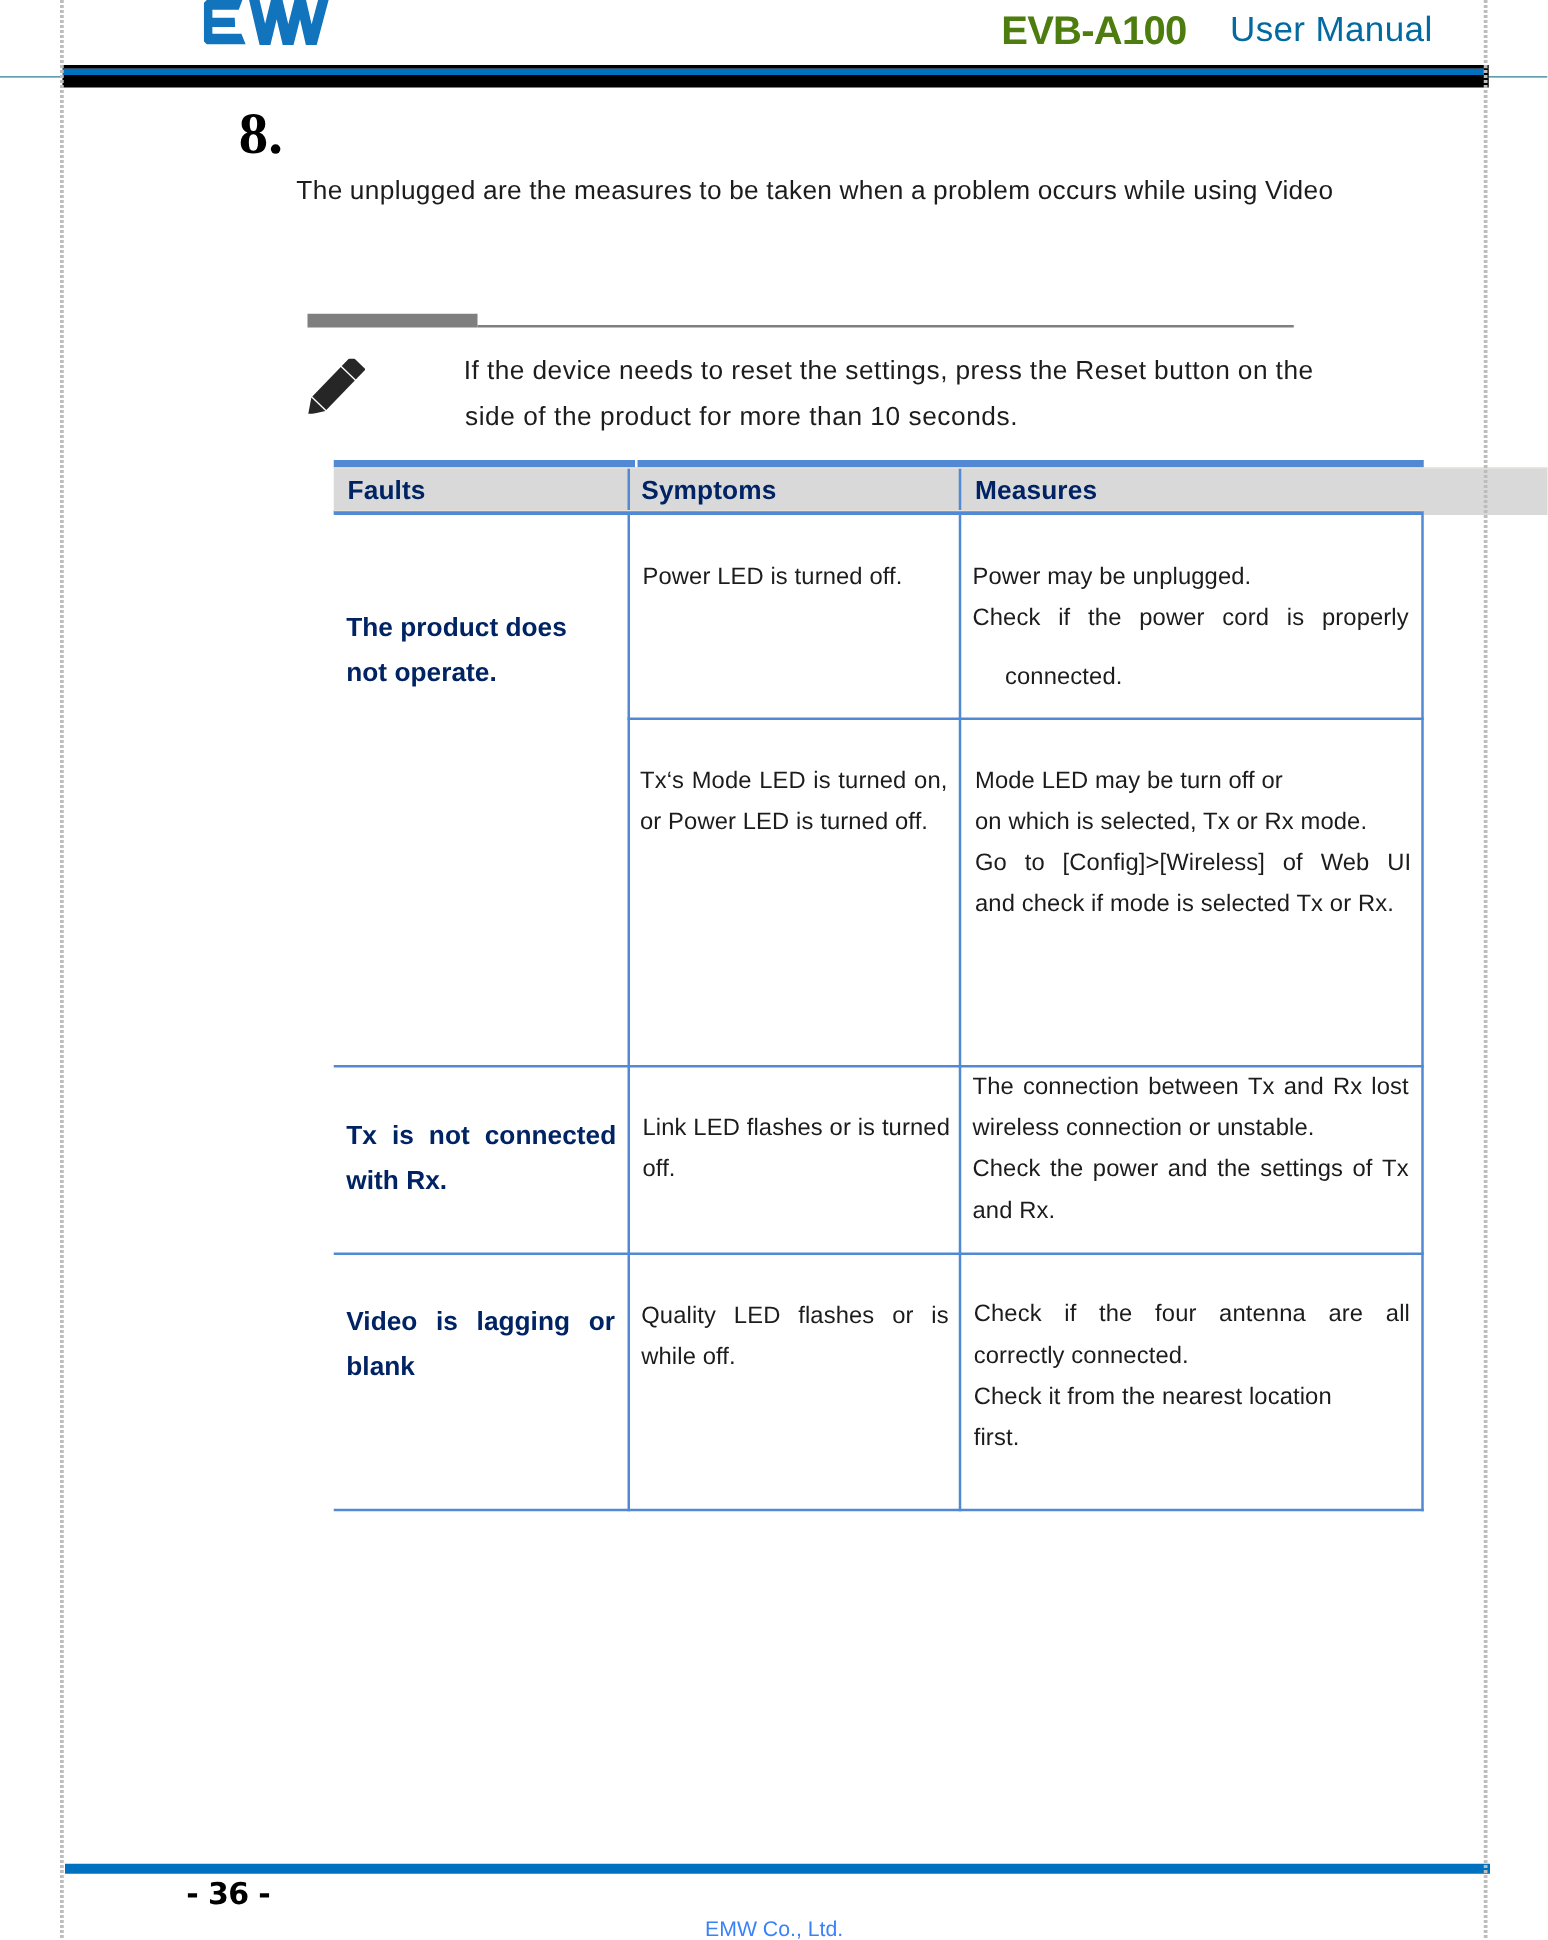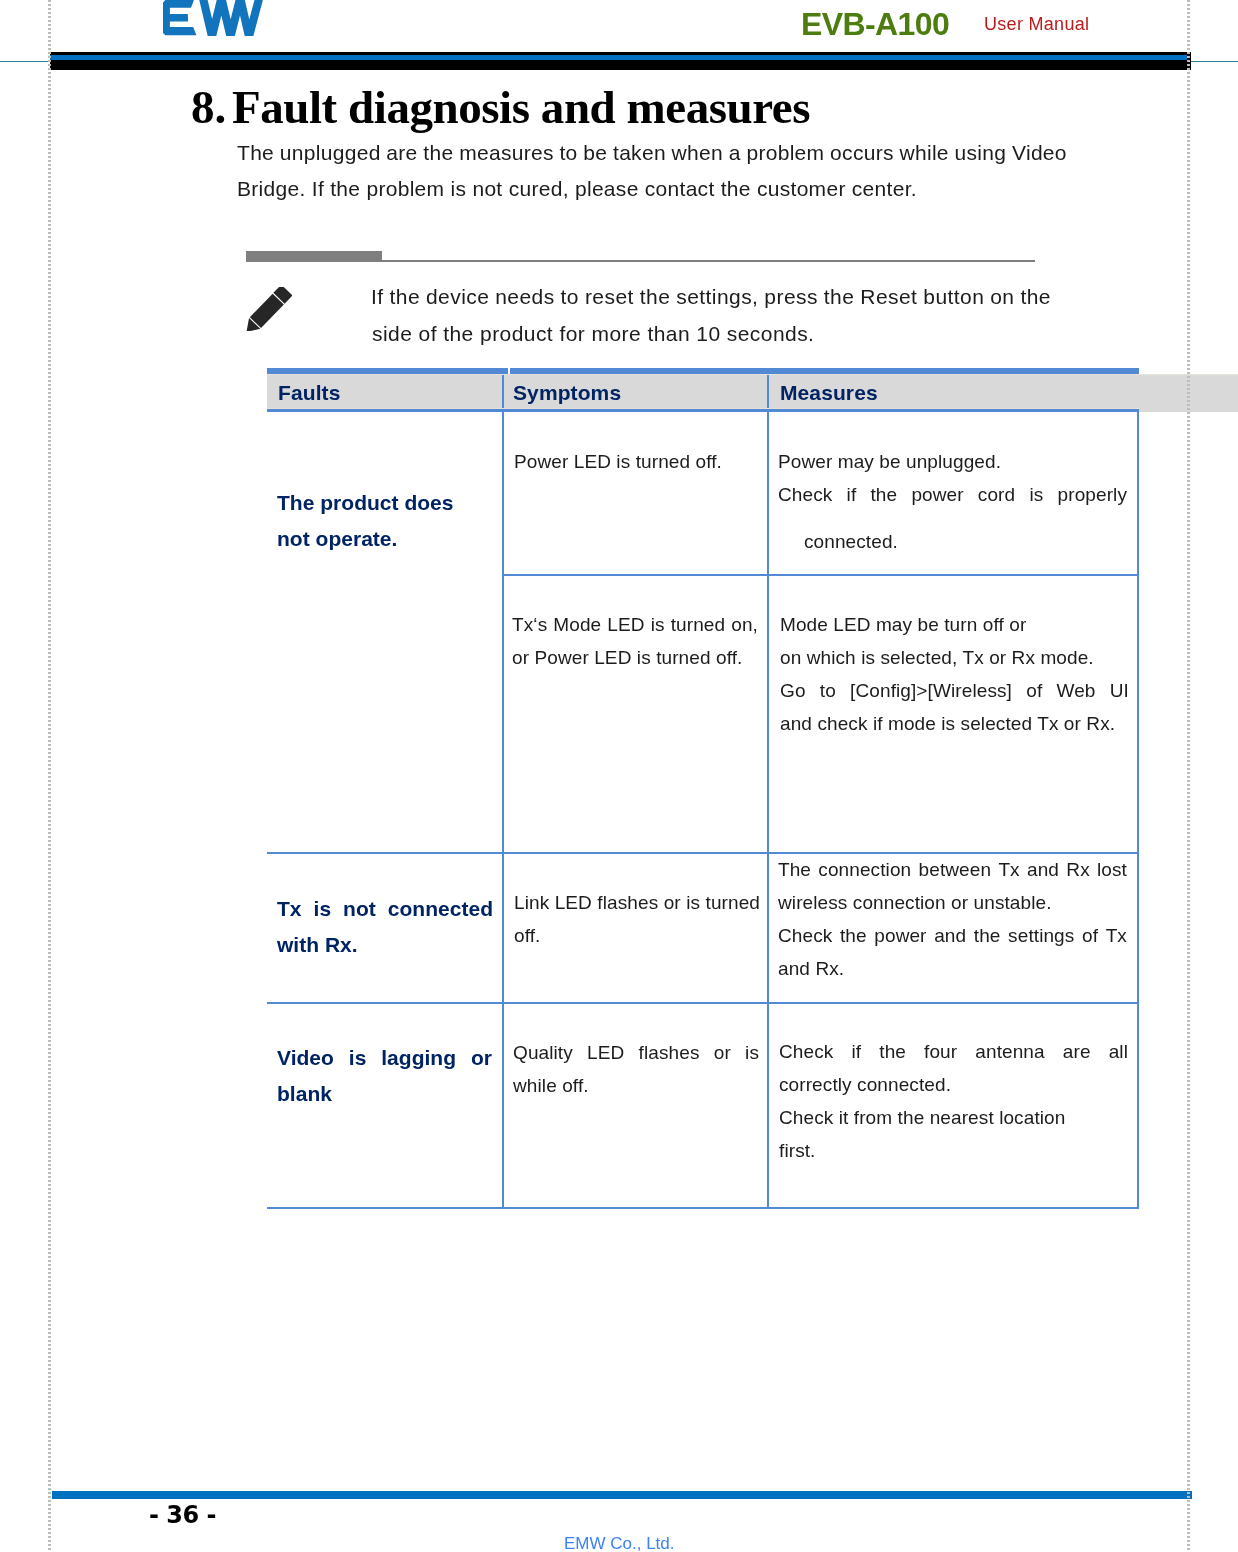--- a/index.html
+++ b/index.html
@@ -16,21 +16,21 @@
   .guide-h{position:absolute;height:1px;background:#2e7f95;}
   .guide-h.hl{left:0;top:61px;width:49px;}
   .guide-h.hr{left:1191px;top:61px;width:47px;}
 
   
   .logo{position:absolute;left:163px;top:0px;width:104px;height:36px;}
   .hdr-product{position:absolute;left:801px;top:9px;
      font-size:32px;font-weight:bold;letter-spacing:-0.6px;color:#4d7c0f;
      font-family:"Liberation Sans",sans-serif;line-height:30px;}
   .hdr-doctype{position:absolute;left:984px;top:9px;
-     font-size:18px;font-weight:400;color:#b91c1c;letter-spacing:0.3px;line-height:30px;}
+     font-size:28px;font-weight:400;color:#0369a1;letter-spacing:0.3px;line-height:30px;}
 
   .hdr-rule{position:absolute;left:50px;top:52px;width:1141px;height:18px;}
   .hdr-rule .k1{position:absolute;left:0;top:0;width:100%;height:3px;background:#000;}
   .hdr-rule .b {position:absolute;left:0;top:3px;width:1137px;height:5px;background:#0070c0;}
   .hdr-rule .k2{position:absolute;left:0;top:8px;width:100%;height:10px;background:#000;}
   .hdr-rule .cap{position:absolute;left:1137px;top:3px;width:4px;height:5px;background:#000;}
 
   
   .sec-num{position:absolute;left:191px;top:82px;
      font-family:"Liberation Serif",serif;font-weight:bold;font-size:47px;color:#000;line-height:50px;}
@@ -96,40 +96,38 @@
   <div class="hdr-doctype">User  Manual</div>
 
   <div class="hdr-rule">
     <div class="k1"></div>
     <div class="b"></div>
     <div class="k2"></div>
     <div class="cap"></div>
   </div>
 
   <div class="sec-num">8.</div>
-  <div class="sec-title">Fault diagnosis and measures</div>
 
   <div class="txtline intro-line j" style="left:237px;top:141px;width:830px">
       <span>The</span>
       <span>unplugged</span>
       <span>are</span>
       <span>the</span>
       <span>measures</span>
       <span>to</span>
       <span>be</span>
       <span>taken</span>
       <span>when</span>
       <span>a</span>
       <span>problem</span>
       <span>occurs</span>
       <span>while</span>
       <span>using</span>
       <span>Video</span>
     </div>
-  <div class="txtline intro-line" style="left:237px;top:177px">Bridge. If the problem is not cured, please contact the customer center.</div>
 
   <div class="note-rule-thick"></div>
   <div class="note-rule-thin"></div>
   <div class="note-icon">
     <svg viewBox="0 0 47 44" width="47" height="44" xmlns="http://www.w3.org/2000/svg">
       <g transform="rotate(44 23.5 22)">
         <rect x="15.8" y="-4.4" width="15.6" height="11.4" fill="#262626"></rect>
         <rect x="15.8" y="8.1" width="15.6" height="32.8" fill="#262626"></rect>
         <path d="M15.8 42.0 L31.4 42.0 L23.6 53.8 Z" fill="#262626"></path>
       </g>

